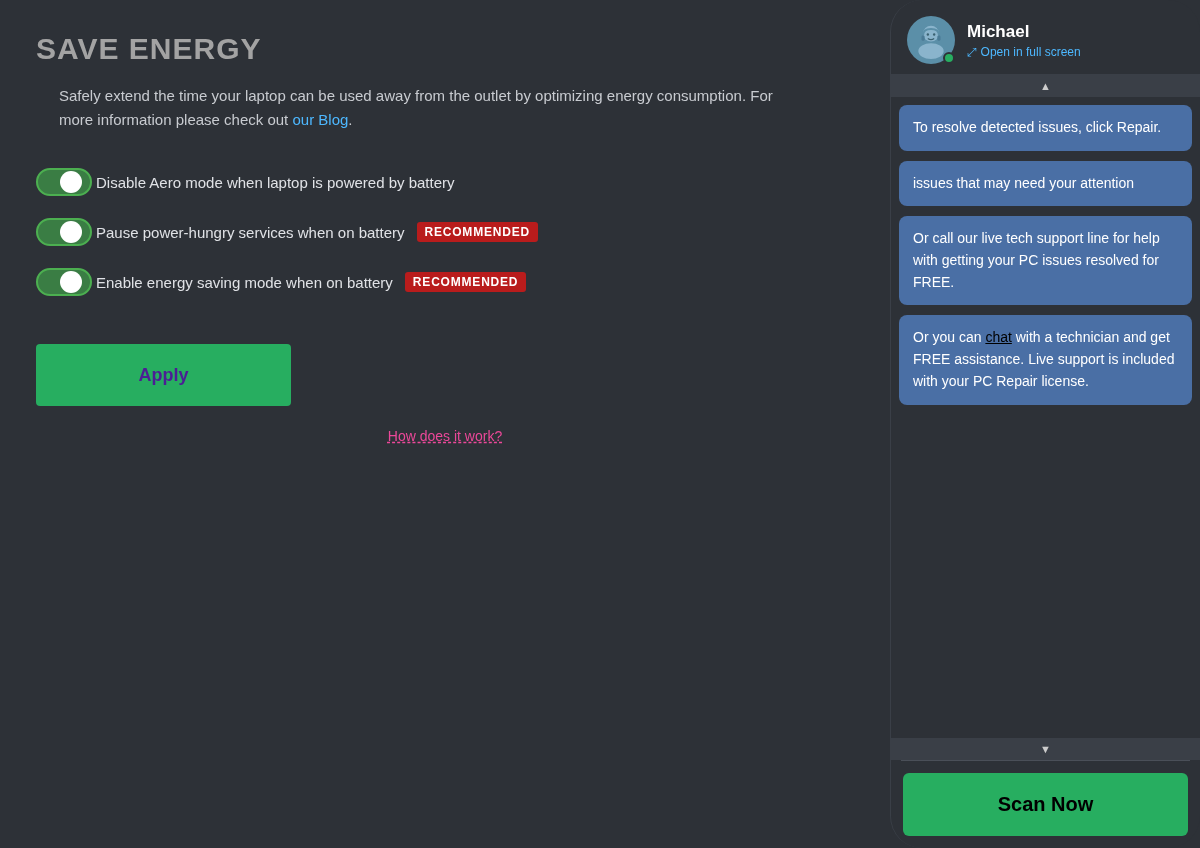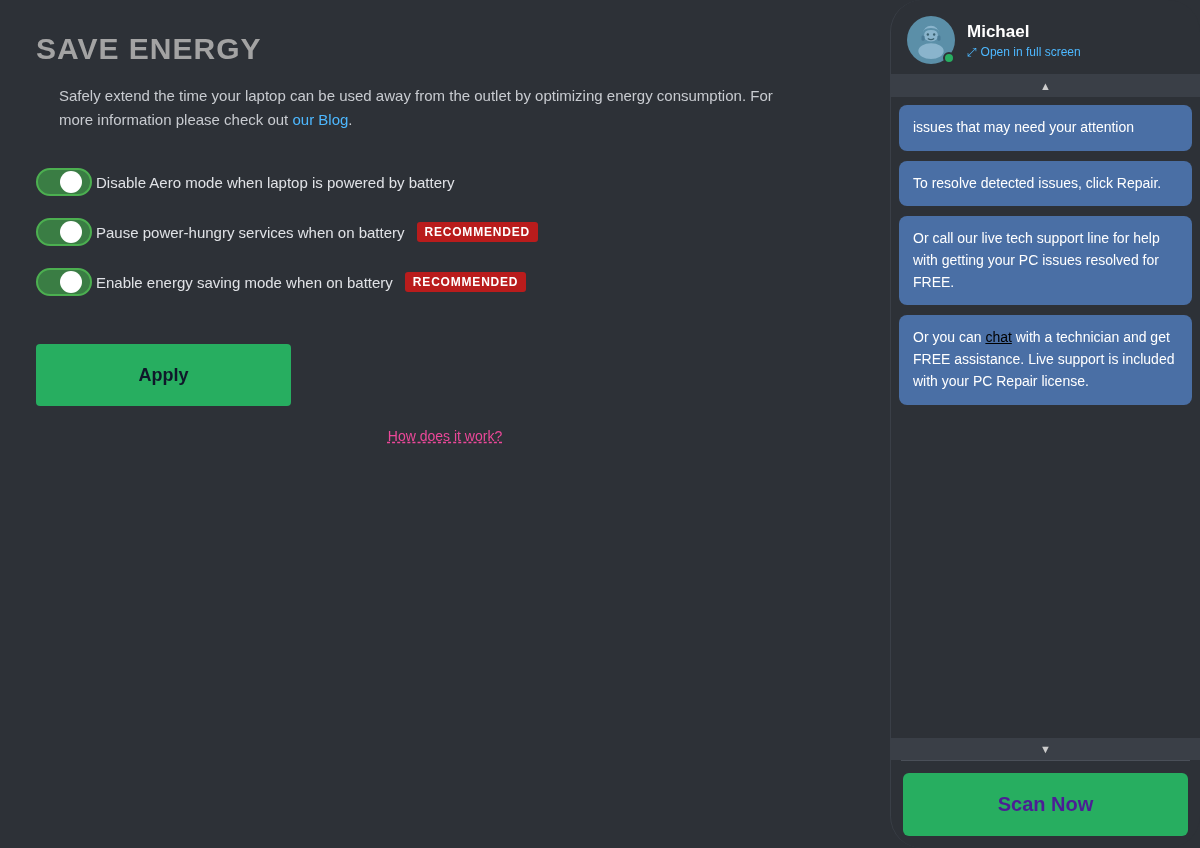--- a/index.html
+++ b/index.html
@@ -108,21 +108,21 @@
       font-size: 12px;
       font-weight: 700;
       letter-spacing: 0.8px;
       padding: 3px 8px;
       border-radius: 3px;
       text-transform: uppercase;
     }
 
     .apply-button {
       background-color: #27ae60;
-      color: #0f172a;
+      color: #4c1d95;
       font-size: 18px;
       font-weight: 600;
       border: none;
       border-radius: 4px;
       width: 255px;
       height: 62px;
       cursor: pointer;
       margin-bottom: 22px;
       transition: background-color 0.2s;
     }
@@ -254,21 +254,21 @@
     
     .panel-divider {
       height: 1px;
       background-color: #4a4f58;
       margin: 0 10px;
     }
 
     
     .scan-now-btn {
       background-color: #27ae60;
-      color: #4c1d95;
+      color: #000000;
       font-size: 20px;
       font-weight: 600;
       border: none;
       border-radius: 6px;
       margin: 12px 12px;
       padding: 20px;
       cursor: pointer;
       transition: background-color 0.2s;
     }
 
@@ -367,25 +367,25 @@
     </div>
   </div>
 
   <button class="scroll-btn">
     <span>▲</span>
   </button>
 
   <div class="chat-area">
 
     <div class="chat-bubble">
+      <span>To resolve detected issues, click Repair.</span>
+    </div>
+
+    <div class="chat-bubble">
       <span>issues that may need your attention</span>
-    </div>
-
-    <div class="chat-bubble">
-      <span>To resolve detected issues, click Repair.</span>
     </div>
 
     <div class="chat-bubble">
       <span>Or call our live tech support line for help with getting your PC issues resolved for FREE.</span>
     </div>
 
     <div class="chat-bubble">
       Or you can <a href="#">chat</a> with a technician and get FREE assistance. Live support is included with your PC Repair license.
     </div>
 

